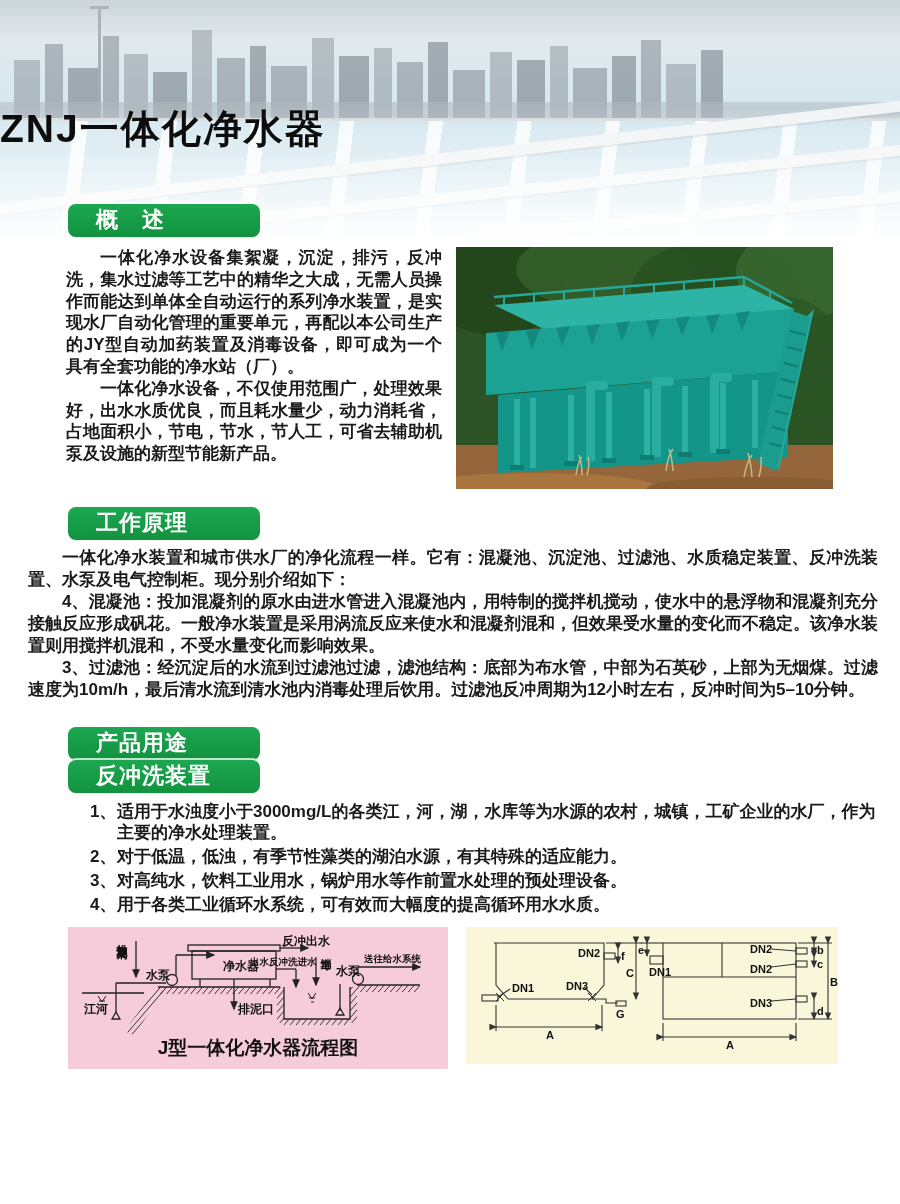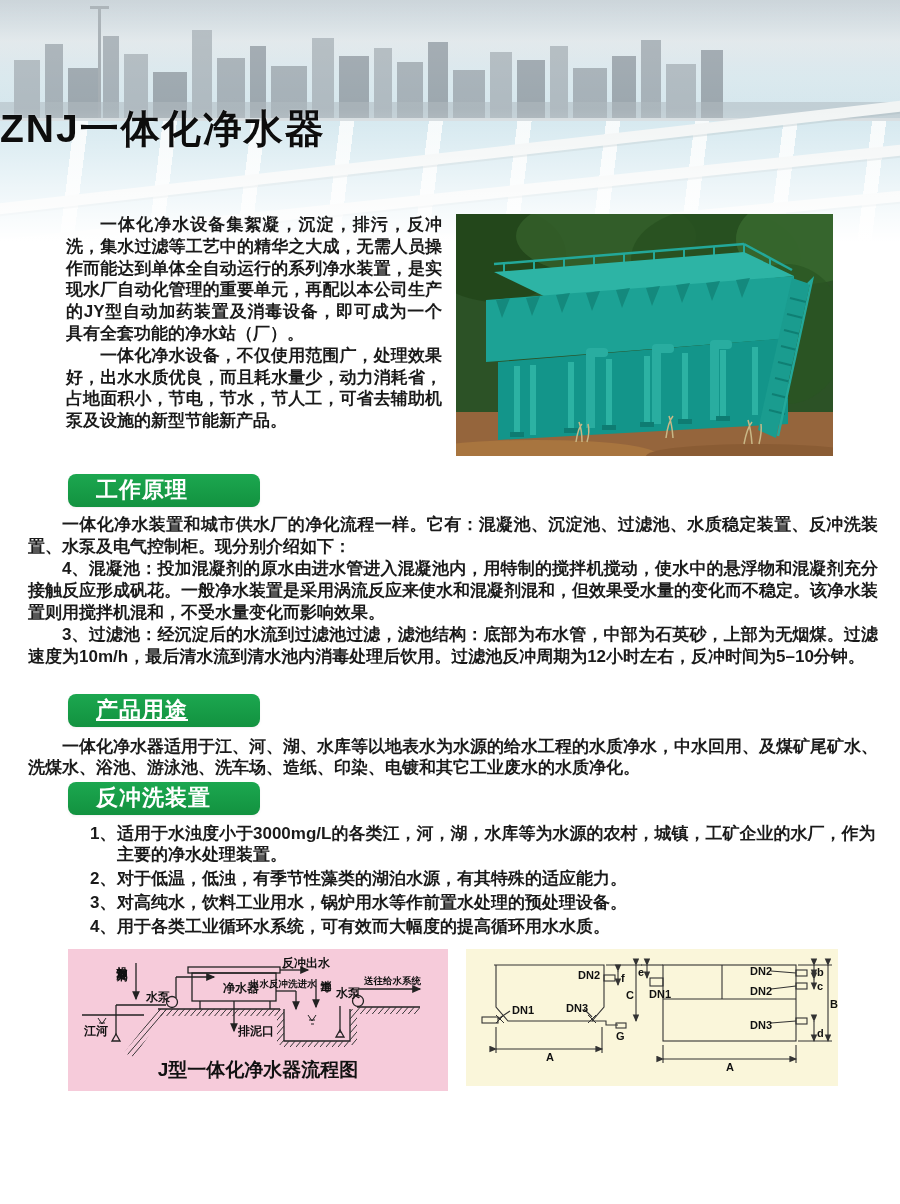--- a/index.html
+++ b/index.html
@@ -48,21 +48,21 @@
   .para{font-size:17px;font-weight:700;line-height:22px;text-align:justify;margin:0;}
   .indent{text-indent:2em;}
   .overview-row{display:flex;margin:10px 24px 0 28px;}
   .overview-text{width:414px;padding-left:38px;box-sizing:border-box;}
   .overview-text .para{line-height:21.8px;}
   .photo{margin-left:14px;width:377px;height:242px;flex:0 0 auto;}
   .principle-text{margin:7px 22px 4px 28px;}
   .usage-text{margin:9px 22px 4px 28px;}
   .usage-text .para{line-height:21px;}
   .mt18{margin-top:18px;}
-  .mt26{margin-top:26px;text-decoration:underline;}
+  .mt26{margin-top:26px;}
   .scope{margin:8px 22px 0 90px;font-size:17px;font-weight:700;line-height:21px;}
   .scope-item{display:flex;margin-bottom:3px;}
   .scope-num{flex:0 0 27px;}
   .scope-text{flex:1;}
   
   .diagrams{display:flex;align-items:flex-start;gap:18px;margin:12px 0 0 68px;}
   .diagram{position:relative;flex:0 0 auto;}
   .flow{width:380px;height:142px;background:#f6cbda;}
   .dims{width:372px;height:137px;background:#faf6da;}
   .dlabel{position:absolute;font-size:11px;font-weight:700;color:#111;white-space:nowrap;line-height:1;}
@@ -108,20 +108,21 @@
     <div class="walk w1"></div>
     <div class="walk w2"></div>
     <div class="walk w3"></div>
   </div>
   <div class="fade"></div>
   <div class="hero-title">ZNJ一体化净水器</div>
 </div>
 
 <div class="content">
 
+  <div class="sec-header">概　述</div>
   <div class="overview-row">
     <div class="overview-text">
       <p class="para indent">一体化净水设备集絮凝，沉淀，排污，反冲洗，集水过滤等工艺中的精华之大成，无需人员操作而能达到单体全自动运行的系列净水装置，是实现水厂自动化管理的重要单元，再配以本公司生产的JY型自动加药装置及消毒设备，即可成为一个具有全套功能的净水站（厂）。</p>
       <p class="para indent">一体化净水设备，不仅使用范围广，处理效果好，出水水质优良，而且耗水量少，动力消耗省，占地面积小，节电，节水，节人工，可省去辅助机泵及设施的新型节能新产品。</p>
     </div>
     <div class="photo">
       <svg viewBox="0 0 377 242" width="377" height="242">
 
         <rect x="0" y="0" width="377" height="242" fill="#2c5226"></rect>
         <ellipse cx="40" cy="40" rx="70" ry="48" fill="#224519" opacity="0.8"></ellipse>
@@ -219,23 +220,20 @@
   </div>
 
   <div class="sec-header mt18">工作原理</div>
   <div class="principle-text">
     <p class="para indent">一体化净水装置和城市供水厂的净化流程一样。它有：混凝池、沉淀池、过滤池、水质稳定装置、反冲洗装置、水泵及电气控制柜。现分别介绍如下：</p>
     <p class="para indent">4、混凝池：投加混凝剂的原水由进水管进入混凝池内，用特制的搅拌机搅动，使水中的悬浮物和混凝剂充分接触反应形成矾花。一般净水装置是采用涡流反应来使水和混凝剂混和，但效果受水量的变化而不稳定。该净水装置则用搅拌机混和，不受水量变化而影响效果。</p>
     <p class="para indent">3、过滤池：经沉淀后的水流到过滤池过滤，滤池结构：底部为布水管，中部为石英砂，上部为无烟煤。过滤速度为10m/h，最后清水流到清水池内消毒处理后饮用。过滤池反冲周期为12小时左右，反冲时间为5–10分钟。</p>
   </div>
 
   <div class="sec-header mt26">产品用途</div>
-  <div class="usage-text">
-    <p class="para indent">一体化净水器适用于江、河、湖、水库等以地表水为水源的给水工程的水质净水，中水回用、及煤矿尾矿水、洗煤水、浴池、游泳池、洗车场、造纸、印染、电镀和其它工业废水的水质净化。</p>
-  </div>
 
   <div class="sec-header">反冲洗装置</div>
   <div class="scope">
     <div class="scope-item">
       <span class="scope-num">1、</span>
       <span class="scope-text">适用于水浊度小于3000mg/L的各类江，河，湖，水库等为水源的农村，城镇，工矿企业的水厂，作为主要的净水处理装置。</span>
     </div>
     <div class="scope-item">
       <span class="scope-num">2、</span>
       <span class="scope-text">对于低温，低浊，有季节性藻类的湖泊水源，有其特殊的适应能力。</span>

